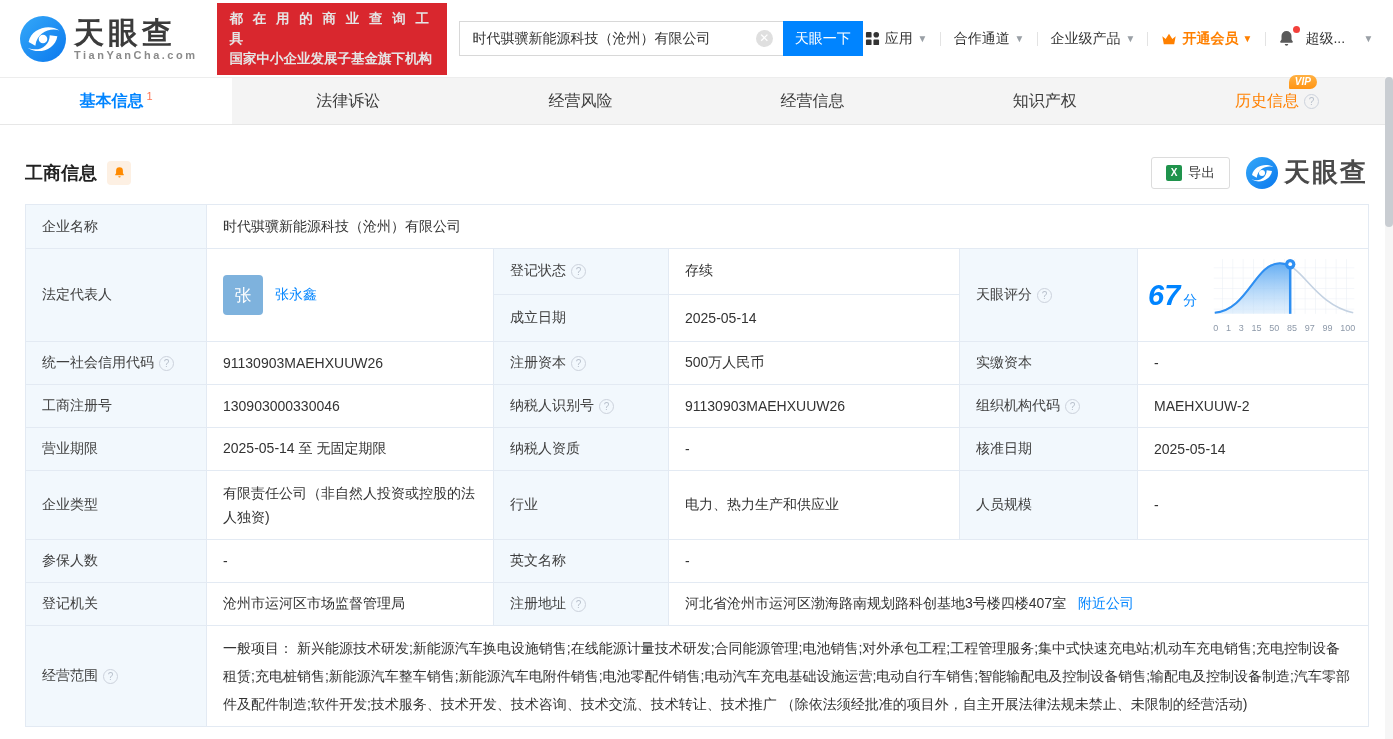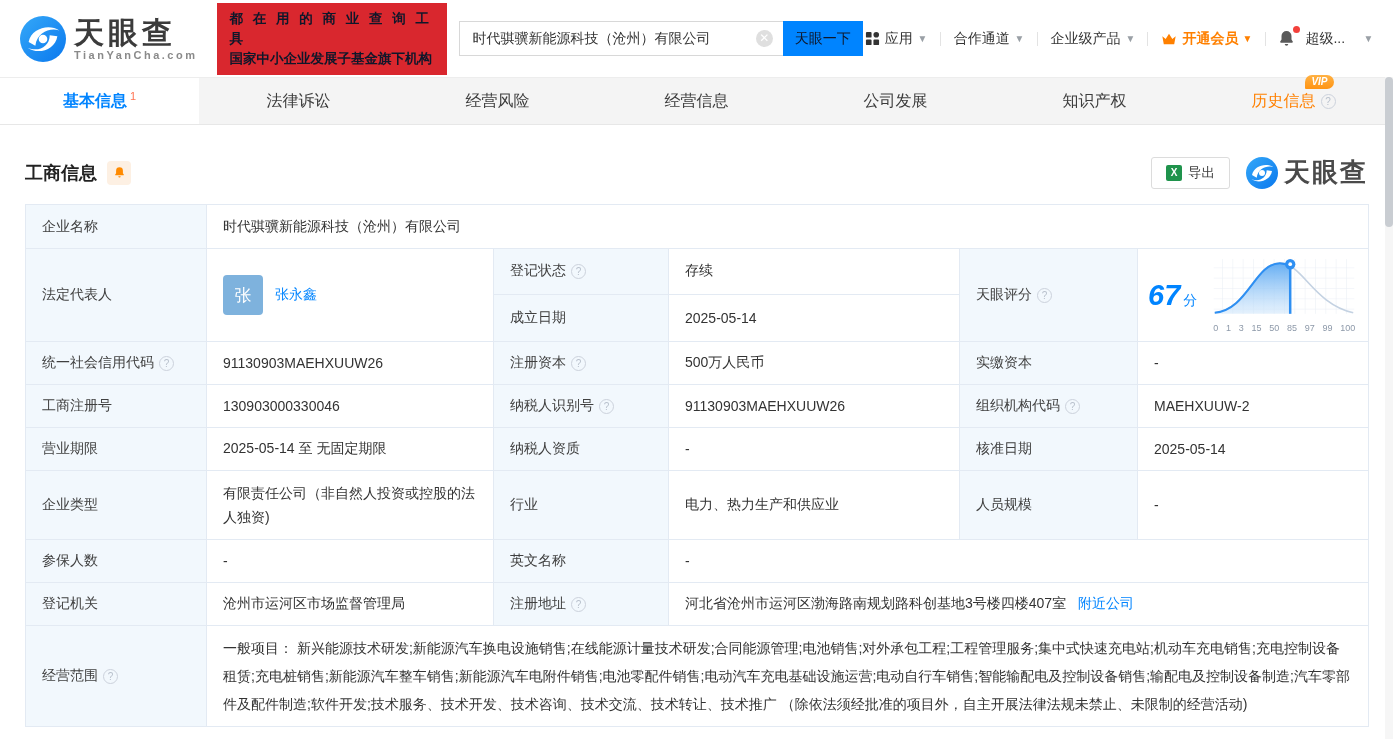--- a/index.html
+++ b/index.html
@@ -6,31 +6,31 @@
   html,body { width:1393px; height:739px; overflow:hidden; background:#fff;
     font-family:"Liberation Sans","DejaVu Sans",sans-serif; color:#333; }
 
   
   .top-header { display:flex; align-items:center; height:77px; padding:0 18px 0 20px; background:#fff; position:relative; }
   .brand { display:flex; align-items:center; cursor:pointer; }
   .brand-icon { width:46px; height:46px; flex:0 0 46px; }
   .brand-txt { margin-left:8px; }
   .brand-name { font-size:30px; font-weight:bold; color:#3b3b3b; letter-spacing:4px; line-height:32px; }
   .brand-domain { font-size:11px; color:#8a8a8a; letter-spacing:2.5px; font-weight:bold; }
-  .slogan { margin-left:20px; background:#d9272e; color:#0f172a; padding:6px 12px; font-size:13.5px; font-weight:bold; line-height:20px; }
+  .slogan { margin-left:20px; background:#d9272e; color:#e5e5e5; padding:6px 12px; font-size:13.5px; font-weight:bold; line-height:20px; }
   .slogan .l1 { letter-spacing:3px; }
   .search-wrap { margin-left:12px; width:442px; }
   .search-tabs { display:flex; font-size:13.5px; height:24px; align-items:stretch; }
   .search-tab { padding:3px 12px; color:#3c3c3c; cursor:pointer; }
   .search-tab.active { background:#0084ff; color:#fff; }
   .search-row { display:flex; height:35px; }
   .search-box { flex:1; position:relative; }
   .search-box input { width:100%; height:35px; border:1px solid #d8d8d8; border-right:none; padding:0 34px 0 12px; font-size:14px; color:#333; outline:none; font-family:inherit; }
   .clear-icon { position:absolute; right:10px; top:9px; width:17px; height:17px; border-radius:50%; background:#dfdfdf; color:#fff; font-size:12px; line-height:17px; text-align:center; cursor:pointer; }
-  .search-btn { width:80px; background:#0084ff; color:#0f172a; border:none; font-size:14px; cursor:pointer; font-family:inherit; }
+  .search-btn { width:80px; background:#0084ff; color:#ffffff; border:none; font-size:14px; cursor:pointer; font-family:inherit; }
   .top-nav { margin-left:auto; display:flex; align-items:center; font-size:14px; color:#333; white-space:nowrap; }
   .nav-item { display:flex; align-items:center; gap:5px; cursor:pointer; padding:0 2px; }
   .nav-sep { width:1px; height:14px; background:#e3e3e3; margin:0 11px; }
   .caret { font-size:9px; color:#9aa0a6; transform:scale(1.1); }
   .nav-vip { color:#ff8000; font-weight:bold; }
   .bell-wrap { position:relative; cursor:pointer; display:flex; }
   .red-dot { position:absolute; top:-3px; right:-4px; width:7px; height:7px; background:#f3413c; border-radius:50%; }
 
   
   .tabbar { display:flex; height:48px; background:#f4f4f4; border-top:1px solid #ededed; border-bottom:1px solid #e7e7e7; }
@@ -163,23 +163,20 @@
     <span class="tab-badge">1</span>
   </div>
   <div class="main-tab">
     <span>法律诉讼</span>
   </div>
   <div class="main-tab">
     <span>经营风险</span>
   </div>
   <div class="main-tab">
     <span>经营信息</span>
-  </div>
-  <div class="main-tab">
-    <span>公司发展</span>
   </div>
   <div class="main-tab">
     <span>知识产权</span>
   </div>
   <div class="main-tab vip-tab">
     <span class="vip-anchor">
       <span>历史信息</span>
       <span class="vip-badge">VIP</span>
     </span>
     <span class="help">?</span>

